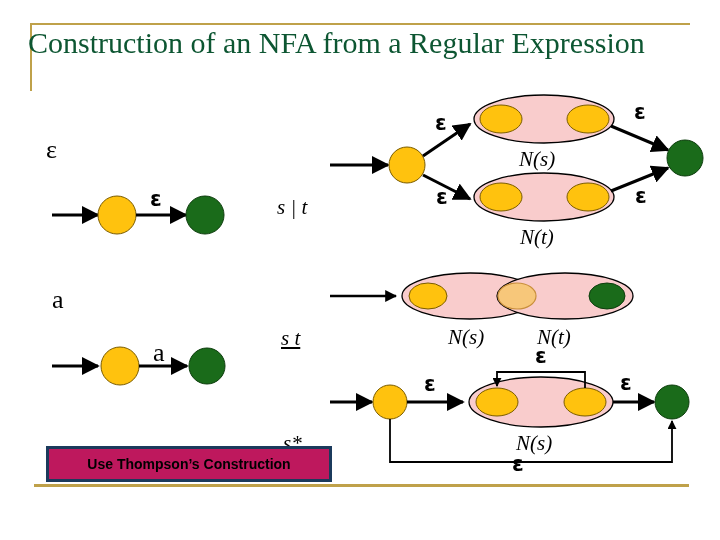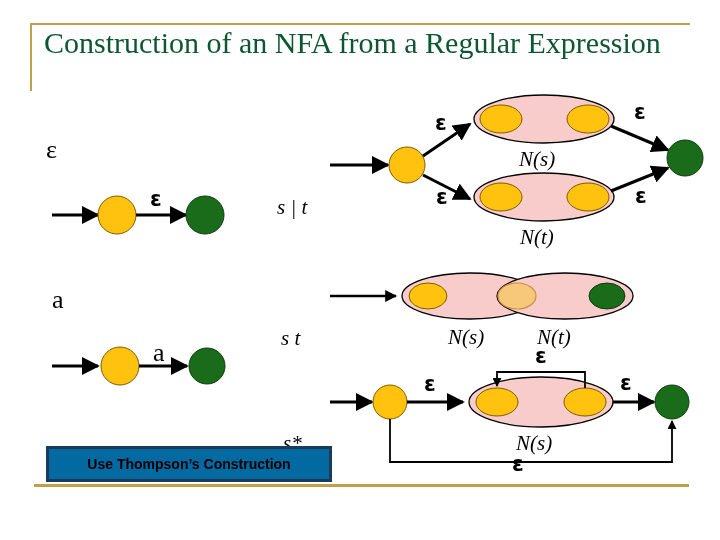--- a/index.html
+++ b/index.html
@@ -35,21 +35,21 @@
   }
   .accent-bottom {
     position: absolute;
     left: 34px; top: 484px;
     width: 655px; height: 3px;
     background: #bfa14a;
   }
   
   .title {
     position: absolute;
-    left: 44px; top: 26px;
+    left: 28px; top: 26px;
     width: 630px;
     color: #0d5632;
     font-family: "Liberation Serif", serif;
     font-size: 30px;
     line-height: 34px;
     letter-spacing: 0px;
   }
   
   .canvas {
     position: absolute;
@@ -78,21 +78,21 @@
     font-size: 21px;
     margin-top: 40px;
   }
   
   .callout {
     position: absolute;
     left: 46px; top: 446px;
     width: 286px; height: 36px;
     box-sizing: border-box;
     border: 3px solid #1b3a5c;
-    background: #0369a1;
+    background: #be185d;
     display: flex;
     align-items: center;
     justify-content: center;
     font-family: "Liberation Sans", sans-serif;
     font-size: 14px;
     font-weight: 700;
     color: #000000;
   }
 </style>
 </head>
@@ -190,21 +190,21 @@
   <div class="lbl lbl-big" style="left:153px; top:338px;">a</div>
 
   <div class="lbl lbl-ital" style="left:277px; top:155px;">s | t</div>
   <div class="lbl lbl-eps" style="left:435px; top:111px;">ε</div>
   <div class="lbl lbl-eps" style="left:436px; top:185px;">ε</div>
   <div class="lbl lbl-eps" style="left:634px; top:100px;">ε</div>
   <div class="lbl lbl-eps" style="left:635px; top:184px;">ε</div>
   <div class="lbl lbl-ital" style="left:519px; top:107px;">N(s)</div>
   <div class="lbl lbl-ital" style="left:520px; top:185px;">N(t)</div>
 
-  <div class="lbl lbl-ital" style="left:281px; top:286px;">s t</div>
+  <div class="lbl lbl-ital" style="left:281px; top:286px;text-decoration:underline;">s t</div>
   <div class="lbl lbl-ital" style="left:448px; top:285px;">N(s)</div>
   <div class="lbl lbl-ital" style="left:537px; top:285px;">N(t)</div>
 
   <div class="lbl lbl-ital" style="left:283px; top:391px;">s*</div>
   <div class="lbl lbl-eps" style="left:424px; top:372px;">ε</div>
   <div class="lbl lbl-eps" style="left:620px; top:371px;">ε</div>
   <div class="lbl lbl-eps" style="left:535px; top:344px;">ε</div>
   <div class="lbl lbl-eps" style="left:512px; top:452px;">ε</div>
   <div class="lbl lbl-ital" style="left:516px; top:391px;">N(s)</div>
 

